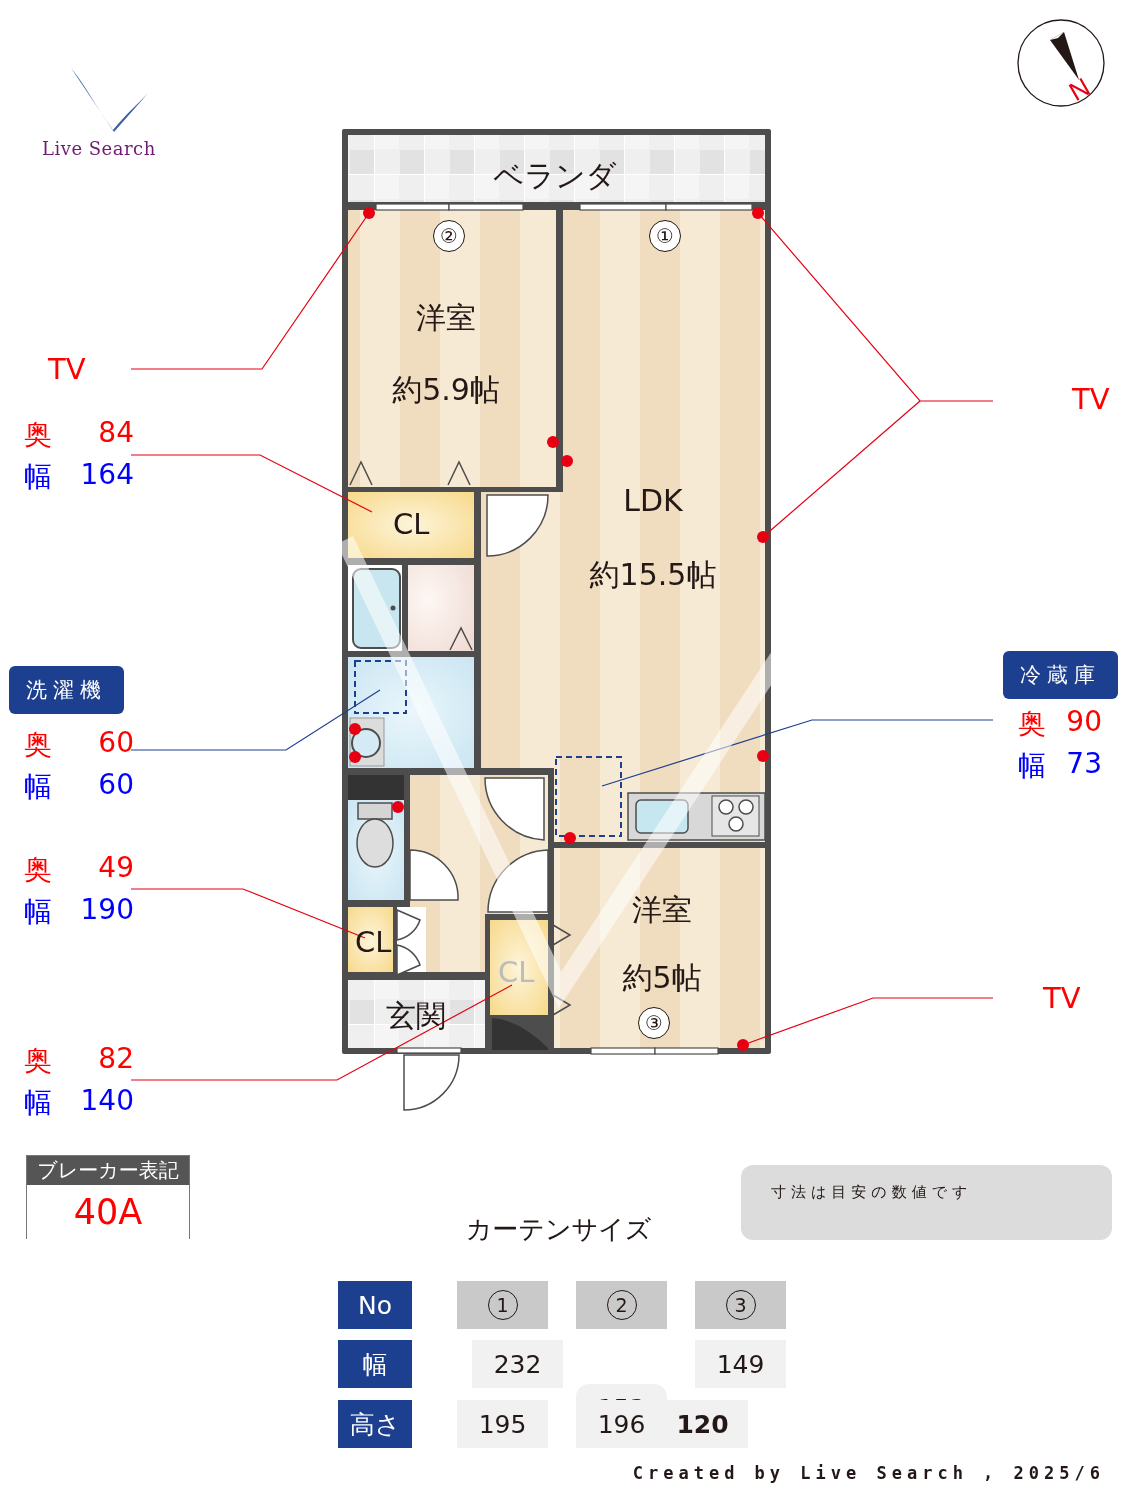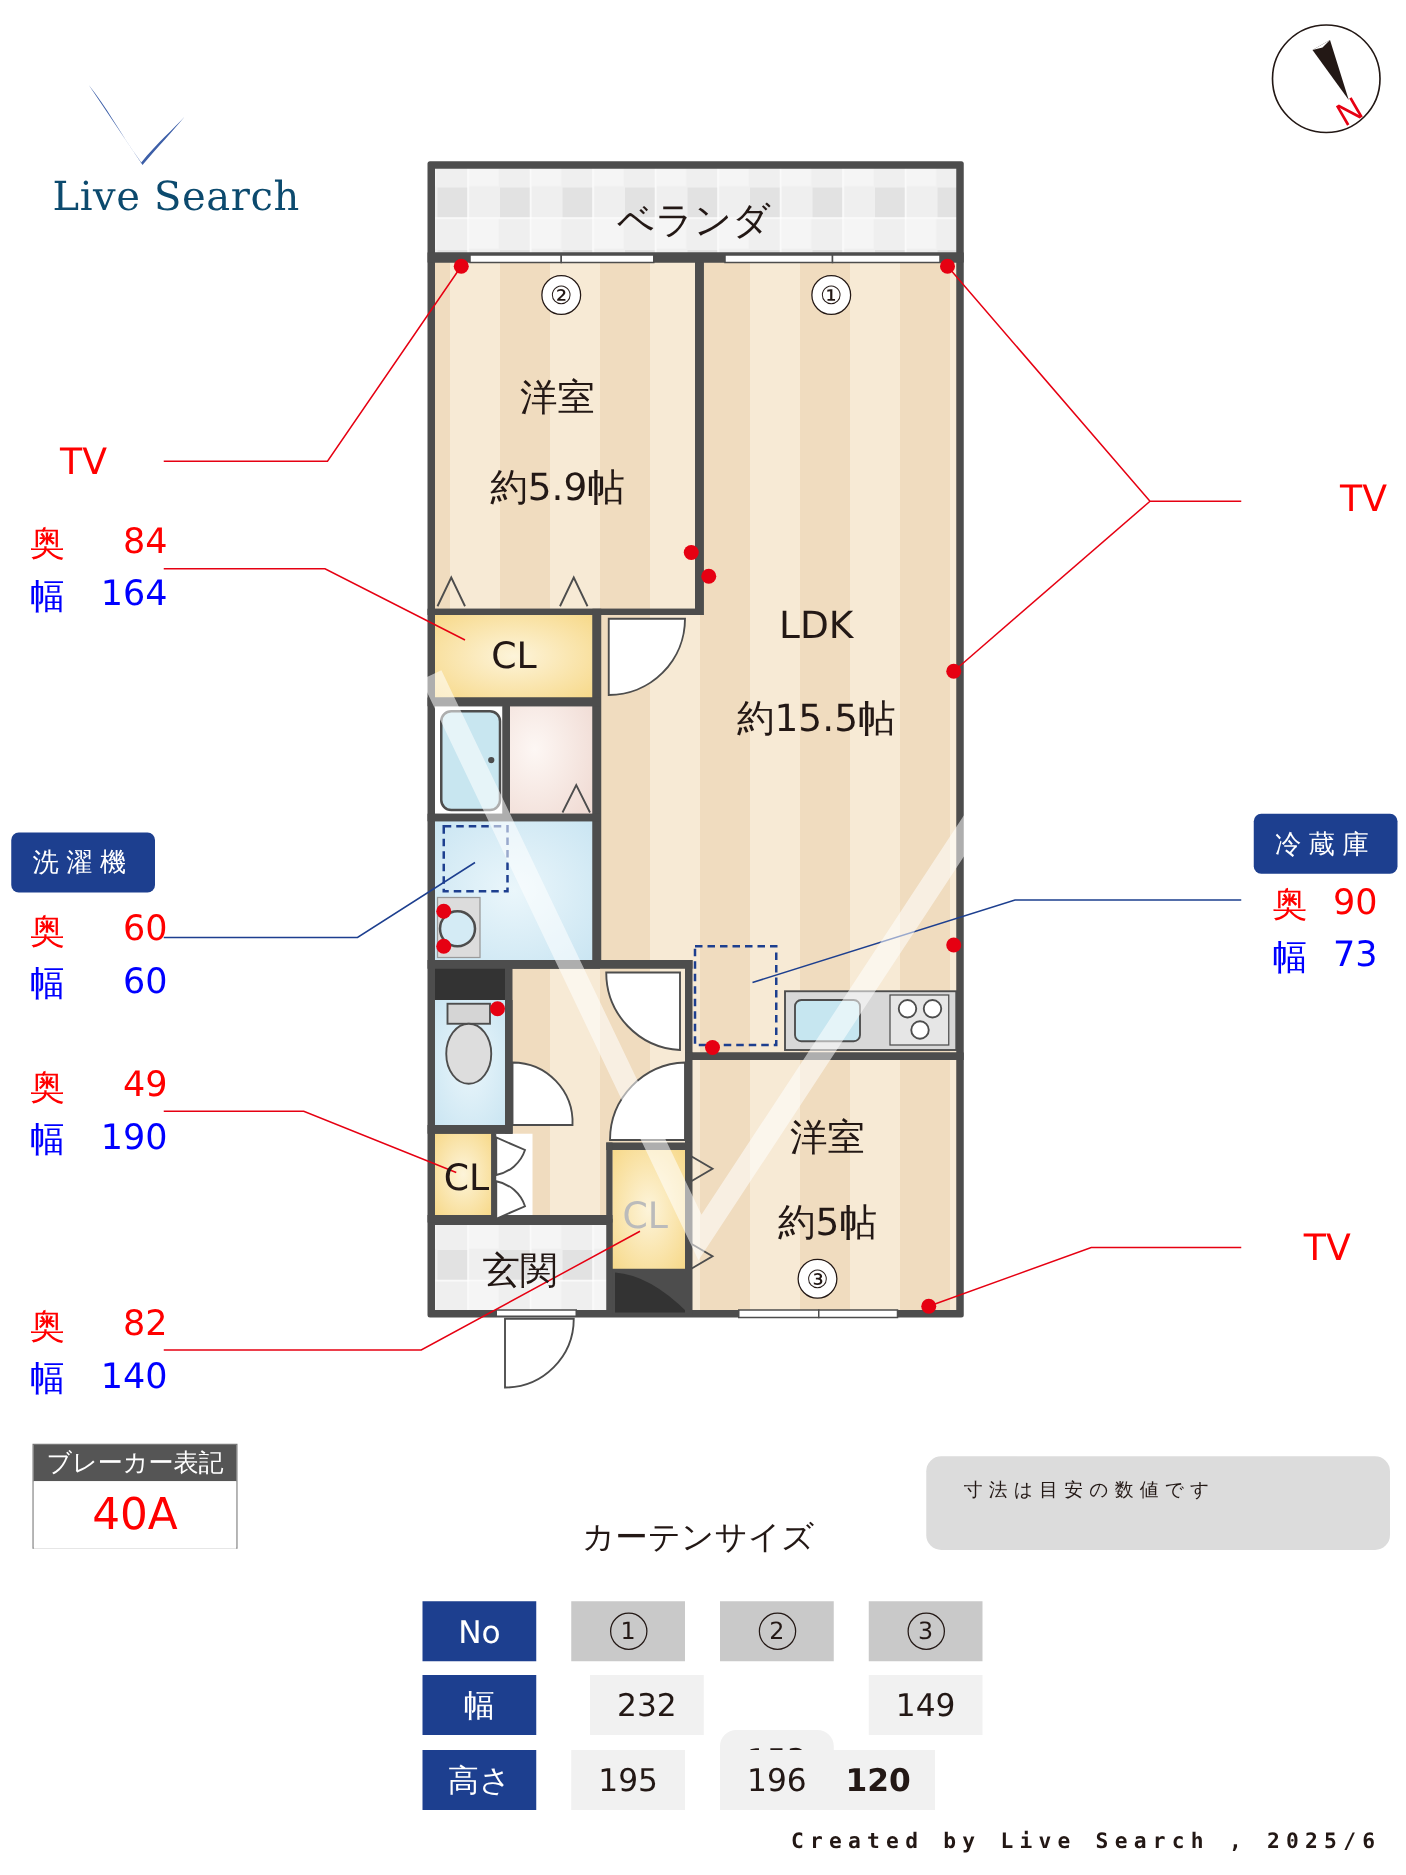--- a/index.html
+++ b/index.html
@@ -1,21 +1,21 @@
 <!DOCTYPE html>
 <html><head>
 <meta charset="utf-8">
 <style>
   * { box-sizing: border-box; margin: 0; padding: 0; }
   html, body { width: 1125px; height: 1500px; background: #ffffff; overflow: hidden; }
   body { position: relative; font-family: "DejaVu Sans", "Liberation Sans", sans-serif; color: #231815; }
   .abs { position: absolute; }
 
   
-  .logo-text { left: 42px; top: 138px; font-family: "DejaVu Serif", "Liberation Serif", serif; font-size: 32px; color: #0c4a6e; letter-spacing: 0.5px; }
+  .logo-text { left: 42px; top: 138px; font-family: "DejaVu Serif", "Liberation Serif", serif; font-size: 18px; color: #701a75; letter-spacing: 0.5px; }
 
   
   .compass { left: 1016px; top: 18px; width: 90px; height: 90px; }
 
   
   .plan { left: 0; top: 0; width: 1125px; height: 1500px; }
 
   .room-label { font-size: 30px; color: #231815; text-align: center; white-space: nowrap; }
   .cl-label { font-size: 29px; color: #231815; }
 
@@ -39,21 +39,21 @@
   .breaker-val { height: 54px; color: #ff0000; font-size: 35px; display: flex; align-items: center; justify-content: center; background: #fff; }
 
   
   .note { left: 741px; top: 1165px; width: 371px; height: 75px; background: #dcdcdc; border-radius: 12px;
     padding: 12px 0 0 30px; font-size: 15px; letter-spacing: 5px; color: #231815; line-height: 31px; }
   .note .dot { display: inline-block; width: 12px; height: 8px; background: #e60012; border-radius: 6px 6px 0 0; vertical-align: middle; margin: 0 3px; }
 
   
   .curtain-title { left: 0; width: 1125px; top: 1212px; text-align: center; font-size: 26px; padding-left: 0; }
   .ct-cell { position: absolute; height: 48px; display: flex; align-items: center; justify-content: center; font-size: 25px; }
-  .ct-head { background: #1d3f8f; color: #fff; width: 91px; }
+  .ct-head { background: #1d3f8f; color: #fff; width: 74px; }
   .ct-num { background: #c9c9c9; width: 91px; }
   .ct-val { background: #f1f1f1; width: 91px; }
   .ct-circ { width: 30px; height: 30px; border: 1.5px solid #231815; border-radius: 50%; display: flex; align-items: center; justify-content: center; font-size: 19px; background: transparent; }
 
   .footer { right: 20px; top: 1463px; font-family: "DejaVu Sans Mono", "Liberation Mono", monospace; font-size: 17px; letter-spacing: 5px; color: #231815; font-weight: bold; }
 </style>
 </head>
 <body>
 
 <div class="abs" style="left:40px;top:60px;width:170px;height:110px;">

